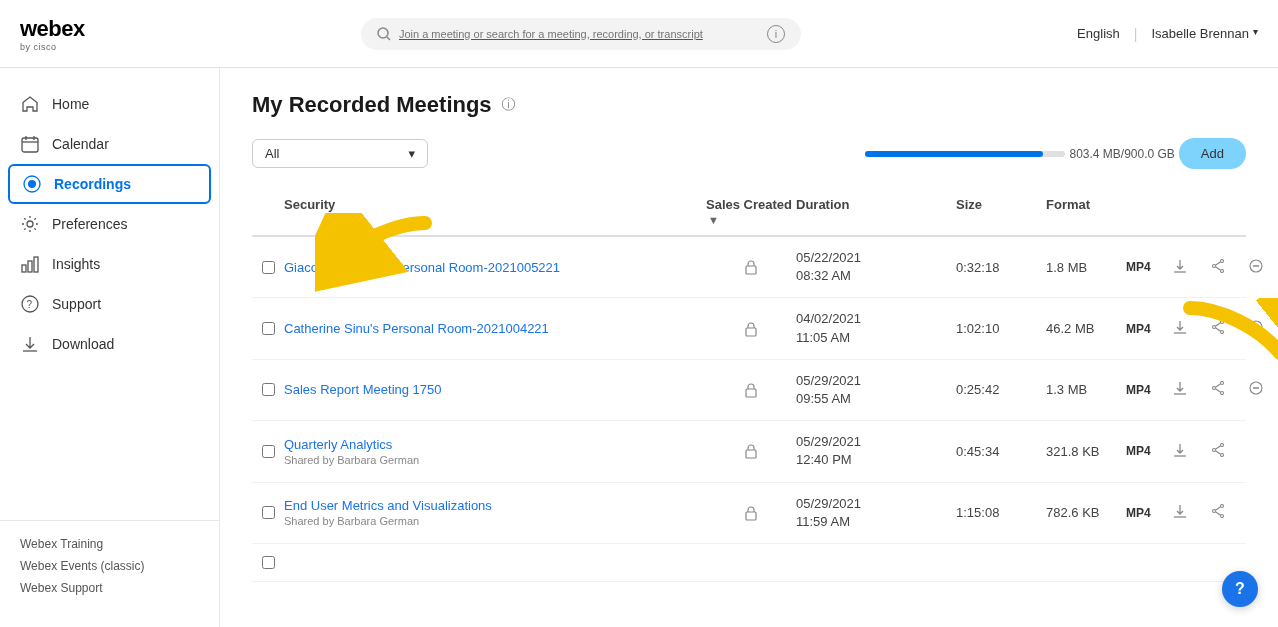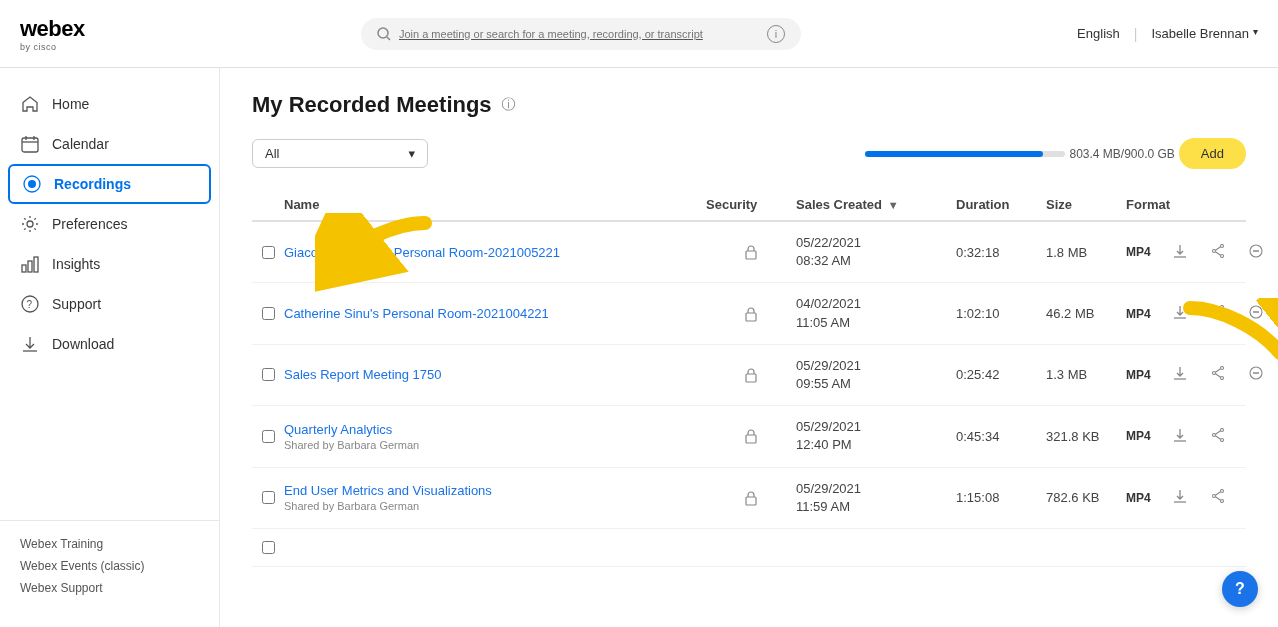--- a/index.html
+++ b/index.html
@@ -62,21 +62,21 @@
     .filter-select {
       display: flex; align-items: center; justify-content: space-between;
       border: 1px solid #ccc; border-radius: 6px; padding: 6px 12px;
       width: 176px; cursor: pointer; font-size: 13px; color: #333;
     }
     .storage-row { display: flex; align-items: center; gap: 4px; }
     .storage-bar-wrap { width: 200px; height: 6px; background: #e0e0e0; border-radius: 3px; }
     .storage-bar { height: 6px; background: #0073ea; border-radius: 3px; width: 89%; }
     .storage-text { font-size: 12px; color: #555; }
     .add-btn {
-      background: #fde047; border: none; border-radius: 20px;
+      background: #7dd3fc; border: none; border-radius: 20px;
       padding: 8px 22px; font-size: 13px; cursor: pointer; color: #333;
       font-weight: 500;
     }
 
     
     .table-header {
       display: grid;
       grid-template-columns: 32px 1fr 90px 160px 90px 80px 120px;
       padding: 8px 0; border-bottom: 2px solid #e0e0e0;
       font-size: 13px; font-weight: 600; color: #444;
@@ -229,21 +229,20 @@
           <div class="storage-bar-wrap">
             <div class="storage-bar"></div>
           </div>
           <span class="storage-text">803.4 MB/900.0 GB</span>
           <button class="add-btn">Add</button>
         </div>
       </div>
 
       <div class="table-header">
         <div></div>
-        <div>Name</div>
         <div>Security</div>
         <div style="cursor:pointer;">
           <span>Sales Created</span>
           <span class="sort-arrow">▼</span>
         </div>
         <div>Duration</div>
         <div>Size</div>
         <div>Format</div>
       </div>
 

